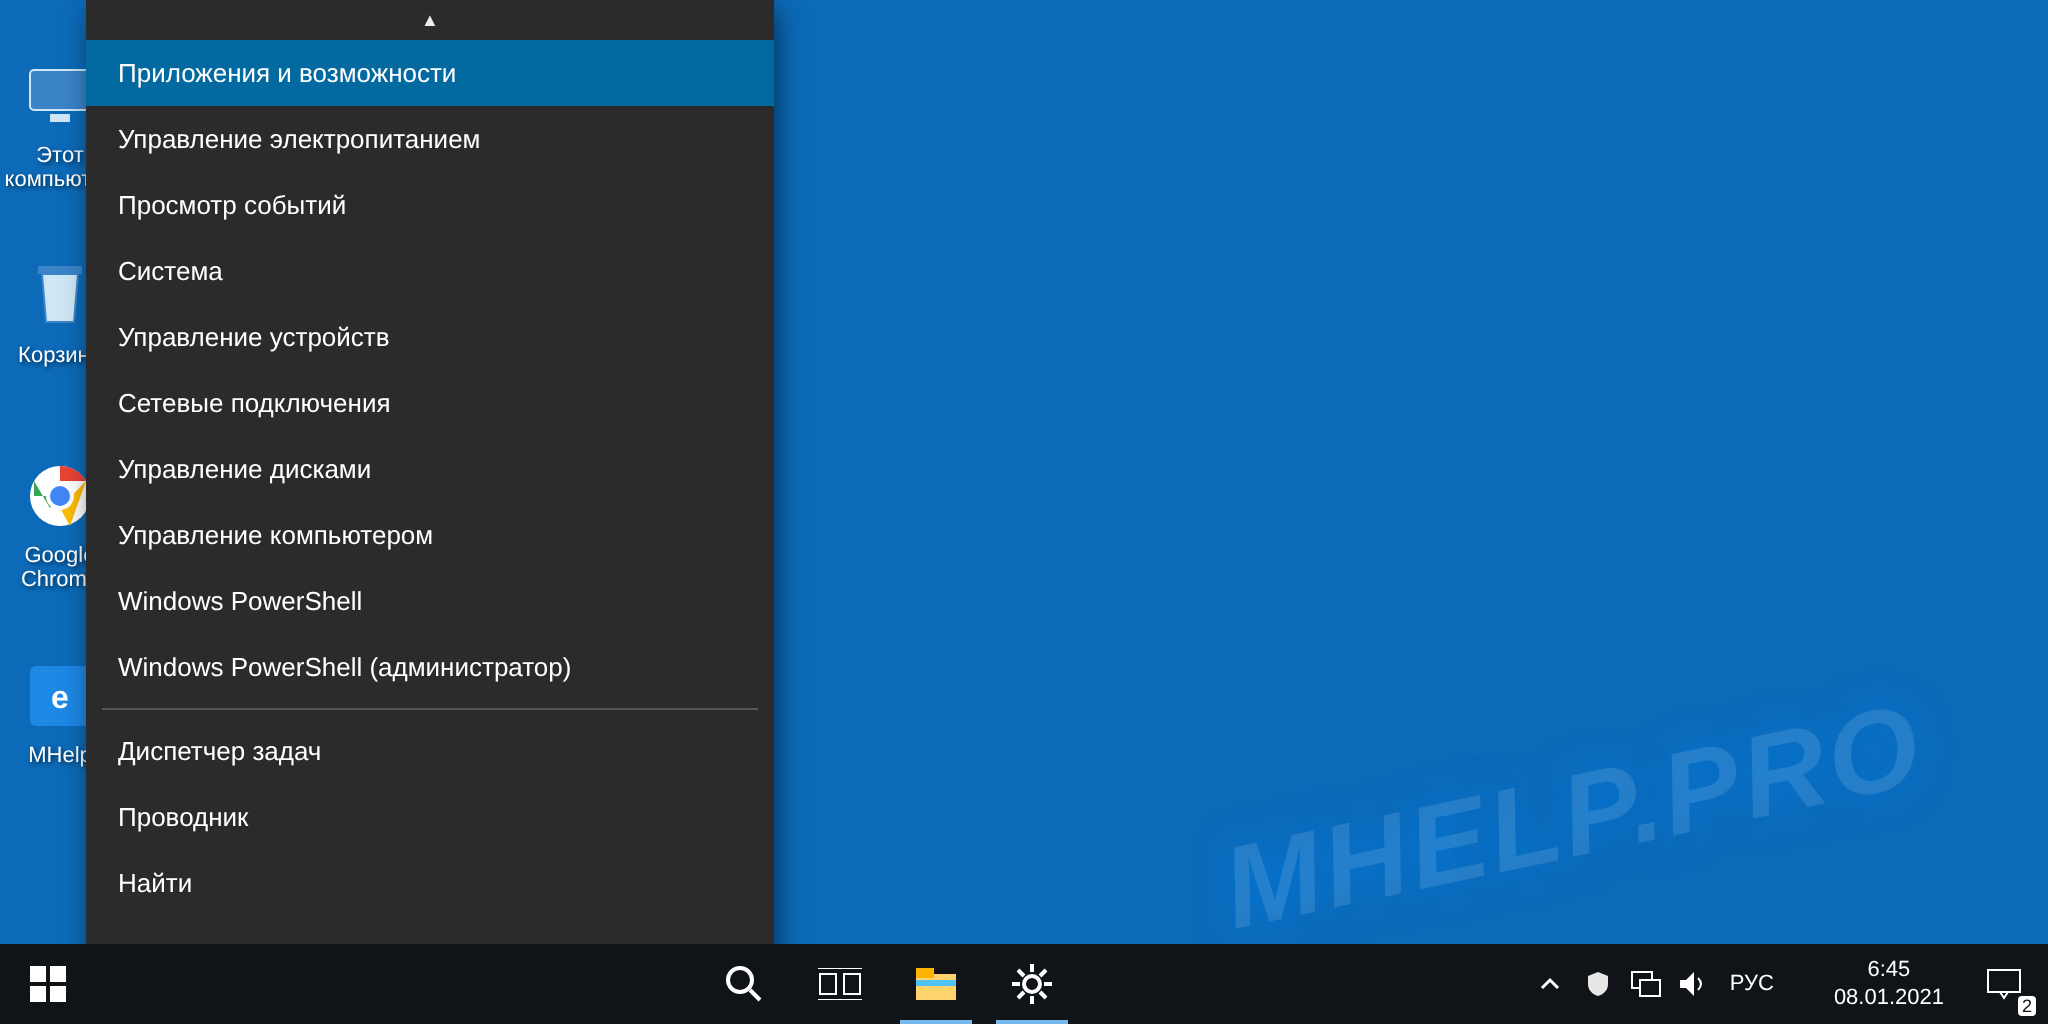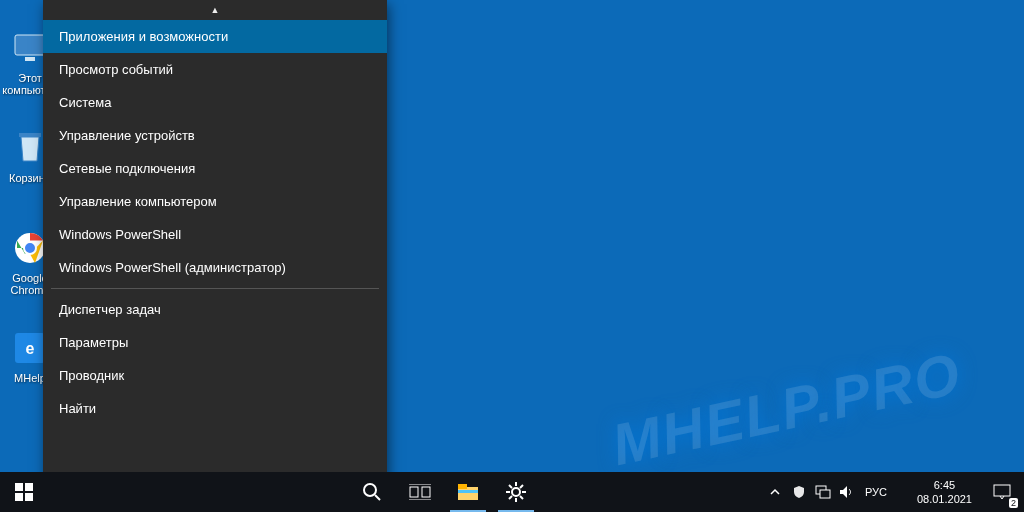--- a/index.html
+++ b/index.html
@@ -108,32 +108,33 @@
     </div>
     <div class="label">MHelp</div>
   </div>
 
   <div class="watermark">MHELP.PRO</div>
 
   <div class="winx">
     <div class="arrow-row">▲</div>
 
     <div class="item hover">Приложения и возможности</div>
+    <div class="item">Управление электропитанием</div>
     <div class="item">Просмотр событий</div>
     <div class="item">Система</div>
     <div class="item">Управление устройств</div>
     <div class="item">Сетевые подключения</div>
+    <div class="item">Управление дисками</div>
     <div class="item">Управление компьютером</div>
     <div class="item">Windows PowerShell</div>
     <div class="item">Windows PowerShell (администратор)</div>
 
     <div class="sep"></div>
 
     <div class="item">Диспетчер задач</div>
-    <div class="item">Параметры</div>
     <div class="item">Проводник</div>
     <div class="item">Найти</div>
 
     <div class="arrow-row" style="margin-top:auto">▼</div>
   </div>
 
   <div class="taskbar">
     <div class="tbtn">
       <svg width="18" height="18" viewBox="0 0 18 18">
         <rect x="0" y="0" width="8" height="8" fill="#ffffff"></rect>

